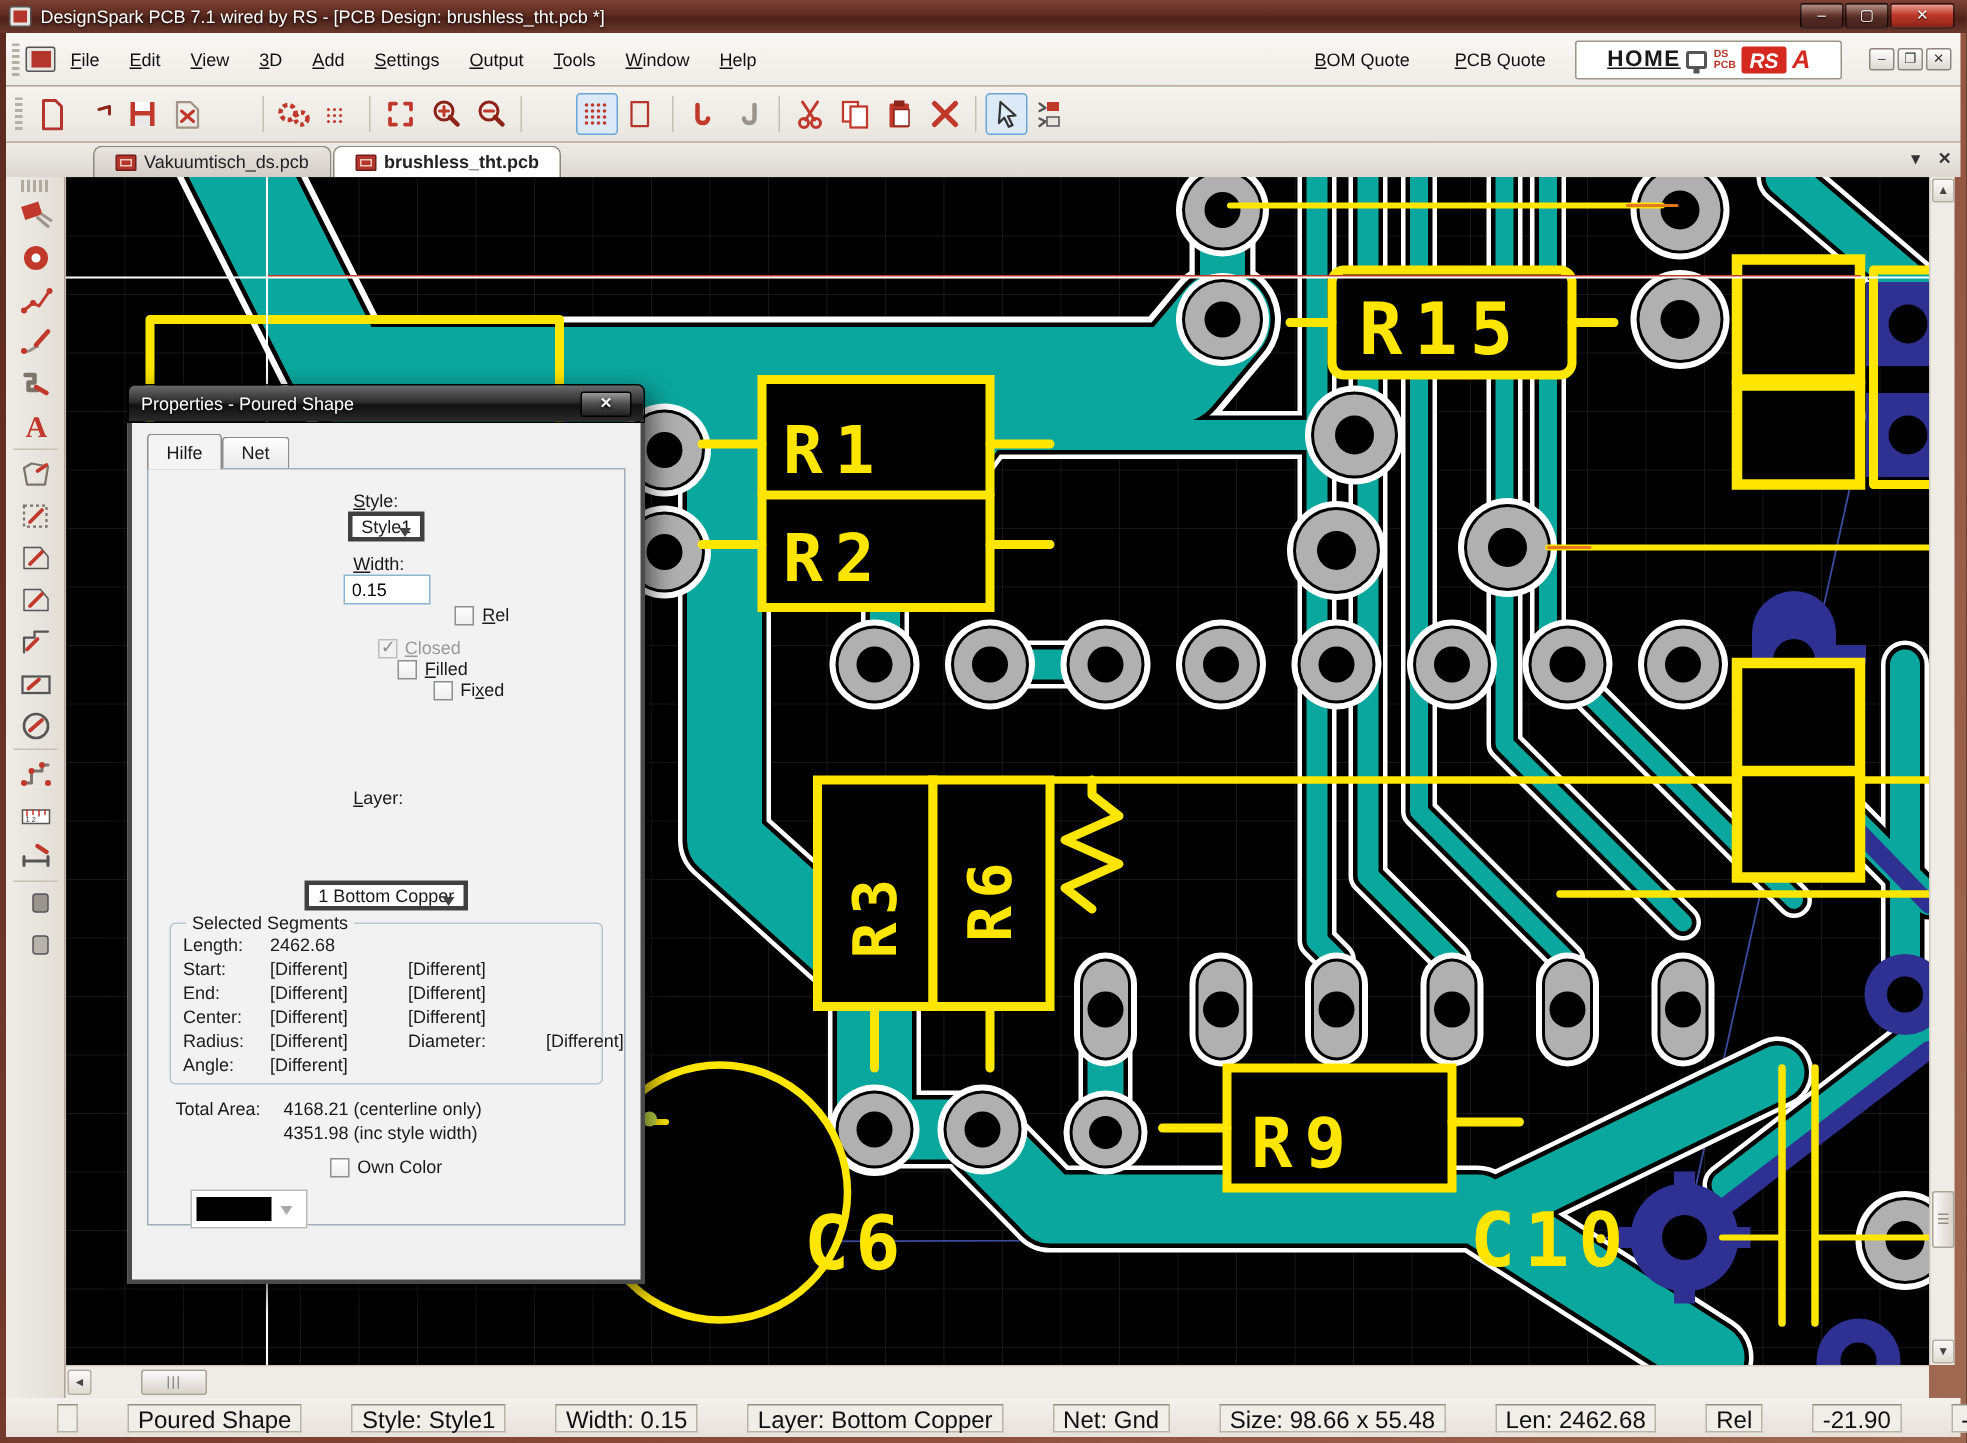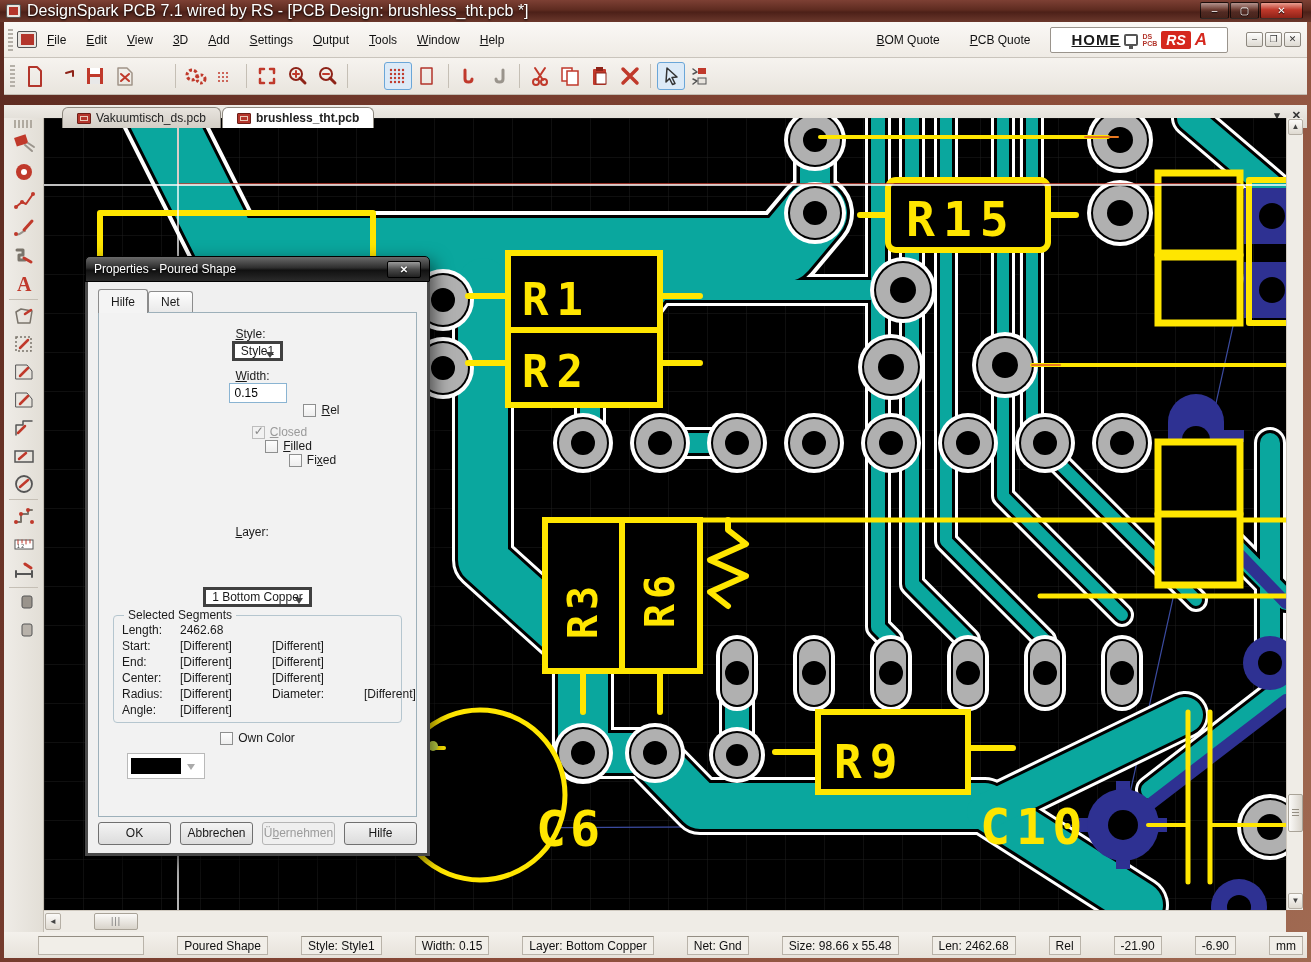--- a/index.html
+++ b/index.html
@@ -5,21 +5,21 @@
   * { margin:0; padding:0; box-sizing:border-box; }
   html,body { width:1311px; height:962px; overflow:hidden; background:#3a221c;
     font-family:"Liberation Sans", sans-serif; font-size:12px; color:#1a1a1a; }
   #app { position:absolute; inset:0; width:1311px; height:962px;
     background:linear-gradient(120deg,#5c2a20,#8a4a38 55%,#a06a52); }
 
   
   #titlebar { position:absolute; left:0; top:0; right:0; height:22px;
     background:linear-gradient(180deg,#7d4034 0%,#5e2b20 45%,#4c2018 55%,#6b382c 100%);
     display:flex; align-items:center; padding:0 6px; }
-  #titlebar .ttxt { color:#fff; text-shadow:0 1px 2px #000; font-size:16px; margin-left:6px; }
+  #titlebar .ttxt { color:#fff; text-shadow:0 1px 2px #000; font-size:12px; margin-left:6px; }
   .appicon { width:15px; height:14px; background:#e8e4df; border:1px solid #555; border-radius:2px;
     display:inline-flex; align-items:center; justify-content:center; }
   .appicon i { width:9px; height:8px; background:#b3352b; display:block; }
   #winbtns { position:absolute; right:8px; top:2px; display:flex; gap:1px; }
   .wbtn { width:29px; height:17px; border:1px solid rgba(0,0,0,.7); border-radius:2px;
     background:linear-gradient(180deg,rgba(255,255,255,.45),rgba(255,255,255,.08) 45%,rgba(0,0,0,.25));
     color:#fff; font-size:10px; line-height:15px; text-align:center; text-shadow:0 1px 1px #000; }
   .wbtn.close { width:43px; background:linear-gradient(180deg,#e8a092,#c0392b 45%,#8e2318); }
 
   
@@ -47,21 +47,21 @@
   
   #toolbar { position:absolute; left:4px; right:4px; top:58px; height:37px;
     background:linear-gradient(180deg,#f6f3ef,#e9e5de); border-bottom:1px solid #c2bcb2;
     display:flex; align-items:center; gap:2px; padding:0 2px; }
   .tbtn { width:28px; height:28px; display:flex; align-items:center; justify-content:center; border-radius:3px; }
   .tbtn.active { border:1px solid #6aa6d8; background:#dceaf7; }
   .tsep { width:1px; height:24px; background:#c5bfb5; margin:0 4px; }
   .tbtn svg { display:block; }
 
   
-  #tabbar { position:absolute; left:4px; right:4px; top:105px; height:23px;
+  #tabbar { position:absolute; left:4px; right:4px; top:95px; height:23px;
     background:linear-gradient(180deg,#efece7,#dcd8d0); }
   .doctab { position:absolute; top:2px; height:21px; display:flex; align-items:center; gap:5px;
     padding:0 14px; border:1px solid #8d887f; border-bottom:none; border-radius:6px 6px 0 0;
     background:linear-gradient(180deg,#e8e4de,#d3cec6); font-size:12px; color:#222; }
   .doctab.active { background:#fff; font-weight:bold; z-index:2; }
   .tabicon { width:14px; height:11px; background:#b3352b; border:1px solid #6d1f18; border-radius:1px;
     position:relative; }
   .tabicon:after { content:""; position:absolute; inset:2px; border:1px solid #e8c8b8; }
   #tabbar .corner { position:absolute; right:6px; top:4px; display:flex; gap:12px; color:#333;
     font-size:11px; font-weight:bold; }
@@ -90,21 +90,21 @@
     background:linear-gradient(90deg,#fbfaf8,#d8d3ca); border:1px solid #a9a398; border-radius:2px; }
   #vthumb i { display:block; margin:14px 3px 0; height:1px; background:#938d82; box-shadow:0 3px #938d82, 0 6px #938d82; }
   #hscroll { position:absolute; left:44px; right:25px; top:910px; height:22px;
     background:#efece6; border-top:1px solid #cfc9bf; }
   #hthumb { position:absolute; left:50px; top:2px; width:44px; height:17px;
     background:linear-gradient(#fbfaf8,#d8d3ca); border:1px solid #a9a398; border-radius:2px;
     text-align:center; font-size:9px; color:#777; line-height:15px; letter-spacing:1px; }
   #statusbar { position:absolute; left:4px; right:4px; bottom:4px; height:26px;
     background:linear-gradient(#f4f1ec,#e7e2da); display:flex; align-items:center; gap:3px; padding:0 4px; }
   .scell { height:19px; border:1px solid #b9b3a9; border-top-color:#948e83; background:#f1eee8;
-    padding:2px 6px; white-space:nowrap; font-size:12px; color:#111;margin-left:30px; }
+    padding:2px 6px; white-space:nowrap; font-size:16px; color:#111;margin-left:30px; }
   .scell.big { flex:1; }
 
   
   #dialog { position:absolute; left:85px; top:256px; width:345px; height:600px; z-index:10;
     box-shadow:4px 6px 18px rgba(0,0,0,.6); border-radius:5px 5px 0 0; }
   #dlgtitle { height:26px; border-radius:5px 5px 0 0;
     background:linear-gradient(180deg,#6a6a6a,#2e2e2e 45%,#111 55%,#2a2a2a);
     border:1px solid #000; display:flex; align-items:center; padding:0 8px; color:#fff;
     text-shadow:0 1px 2px #000; font-size:12px; }
   #dlgclose { margin-left:auto; width:34px; height:17px; border:1px solid #000; border-radius:2px;
@@ -901,39 +901,39 @@
               <span>[Different]</span>
             </div>
           <div class="segrow">
               <span>Angle:</span>
               <span>[Different]</span>
               <span></span>
               <span></span>
             </div>
         </div>
 
+        <div class="tarow" style="margin-top:8px;">
+          <span>Total Area:</span>
+          <span>4168.21 (centerline only)</span>
+          <span></span>
+          <span>4351.98 (inc style width)</span>
+        </div>
 
         <div class="frow" style="margin-top:8px;">
           <span class="cb">
             <span class="cbbox"></span>
             <span>Own Color</span>
           </span>
         </div>
         <div class="swatch">
           <span class="chip"></span>
           <span class="arr"></span>
         </div>
       </div>
 
-      <div id="dlgbtns">
-        <div class="dbtn">OK</div>
-        <div class="dbtn">Abbrechen</div>
-        <div class="dbtn disabled">Ü<u>b</u>ernehmen</div>
-        <div class="dbtn">Hilfe</div>
-      </div>
     </div>
   </div>
 
   <div id="vscroll">
     <div class="sarrow" style="top:1px;">▲</div>
     <div id="vthumb">
         <i></i>
       </div>
     <div class="sarrow" style="bottom:1px;">▼</div>
   </div>

